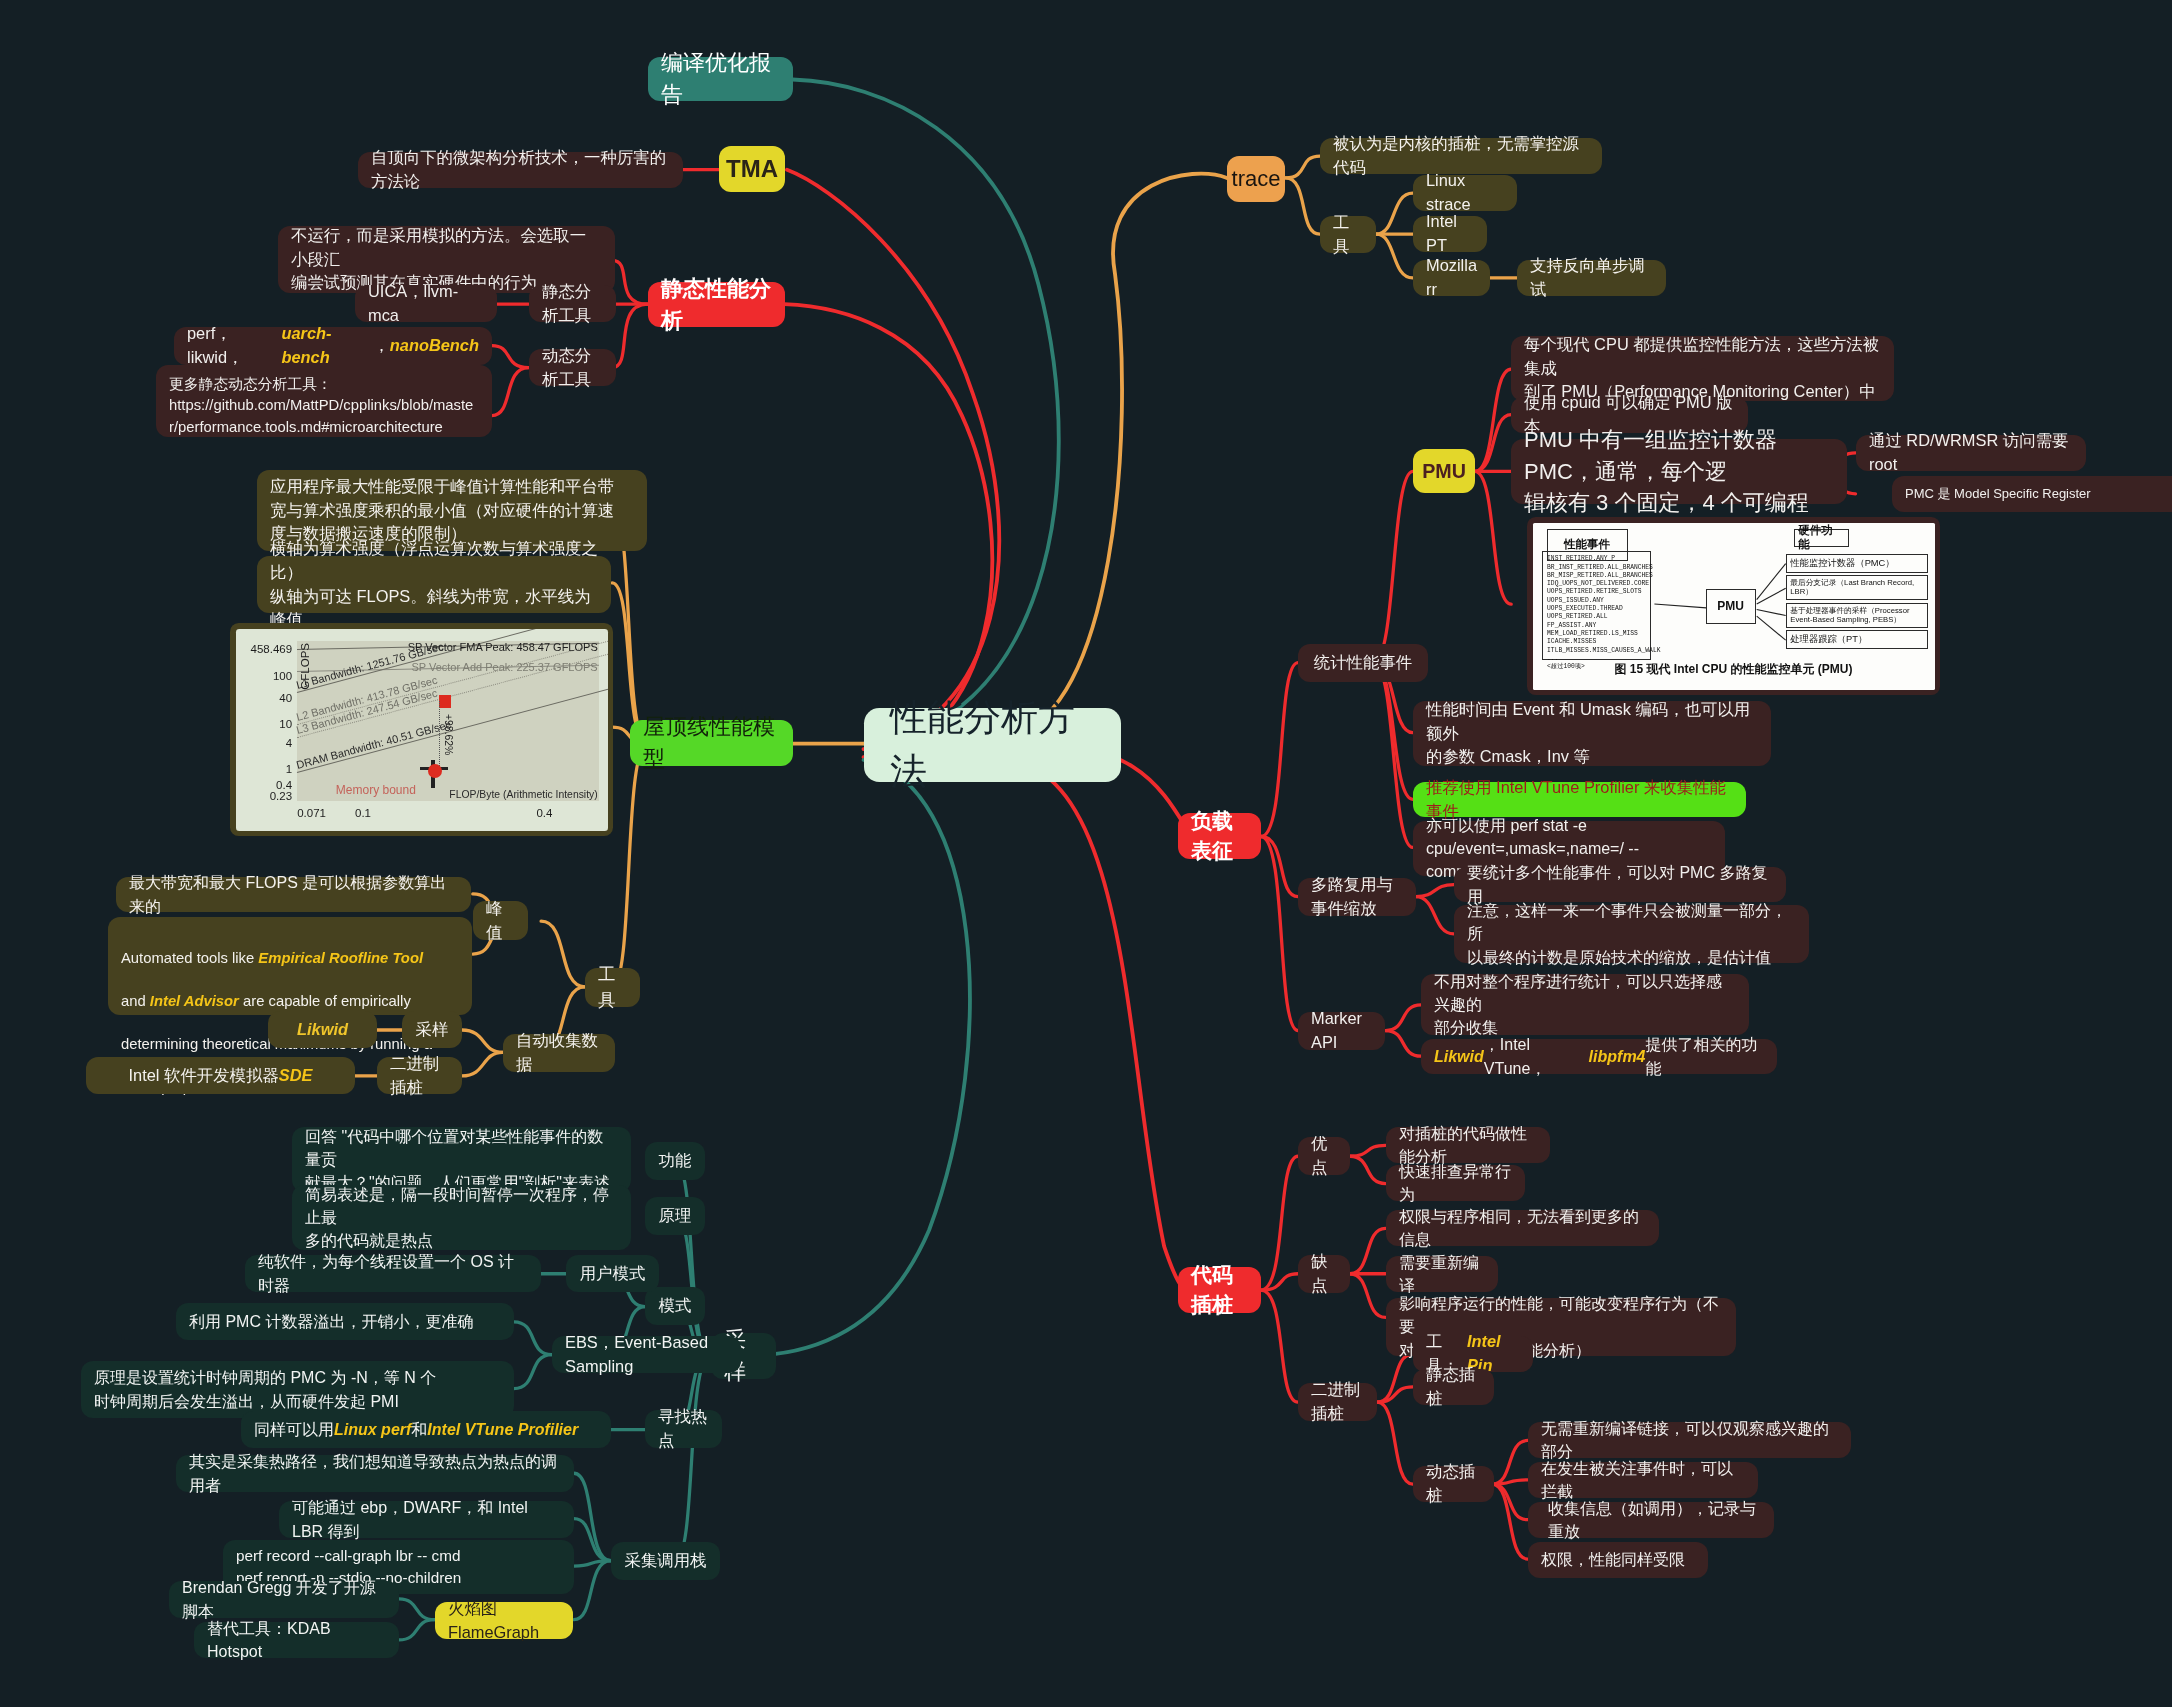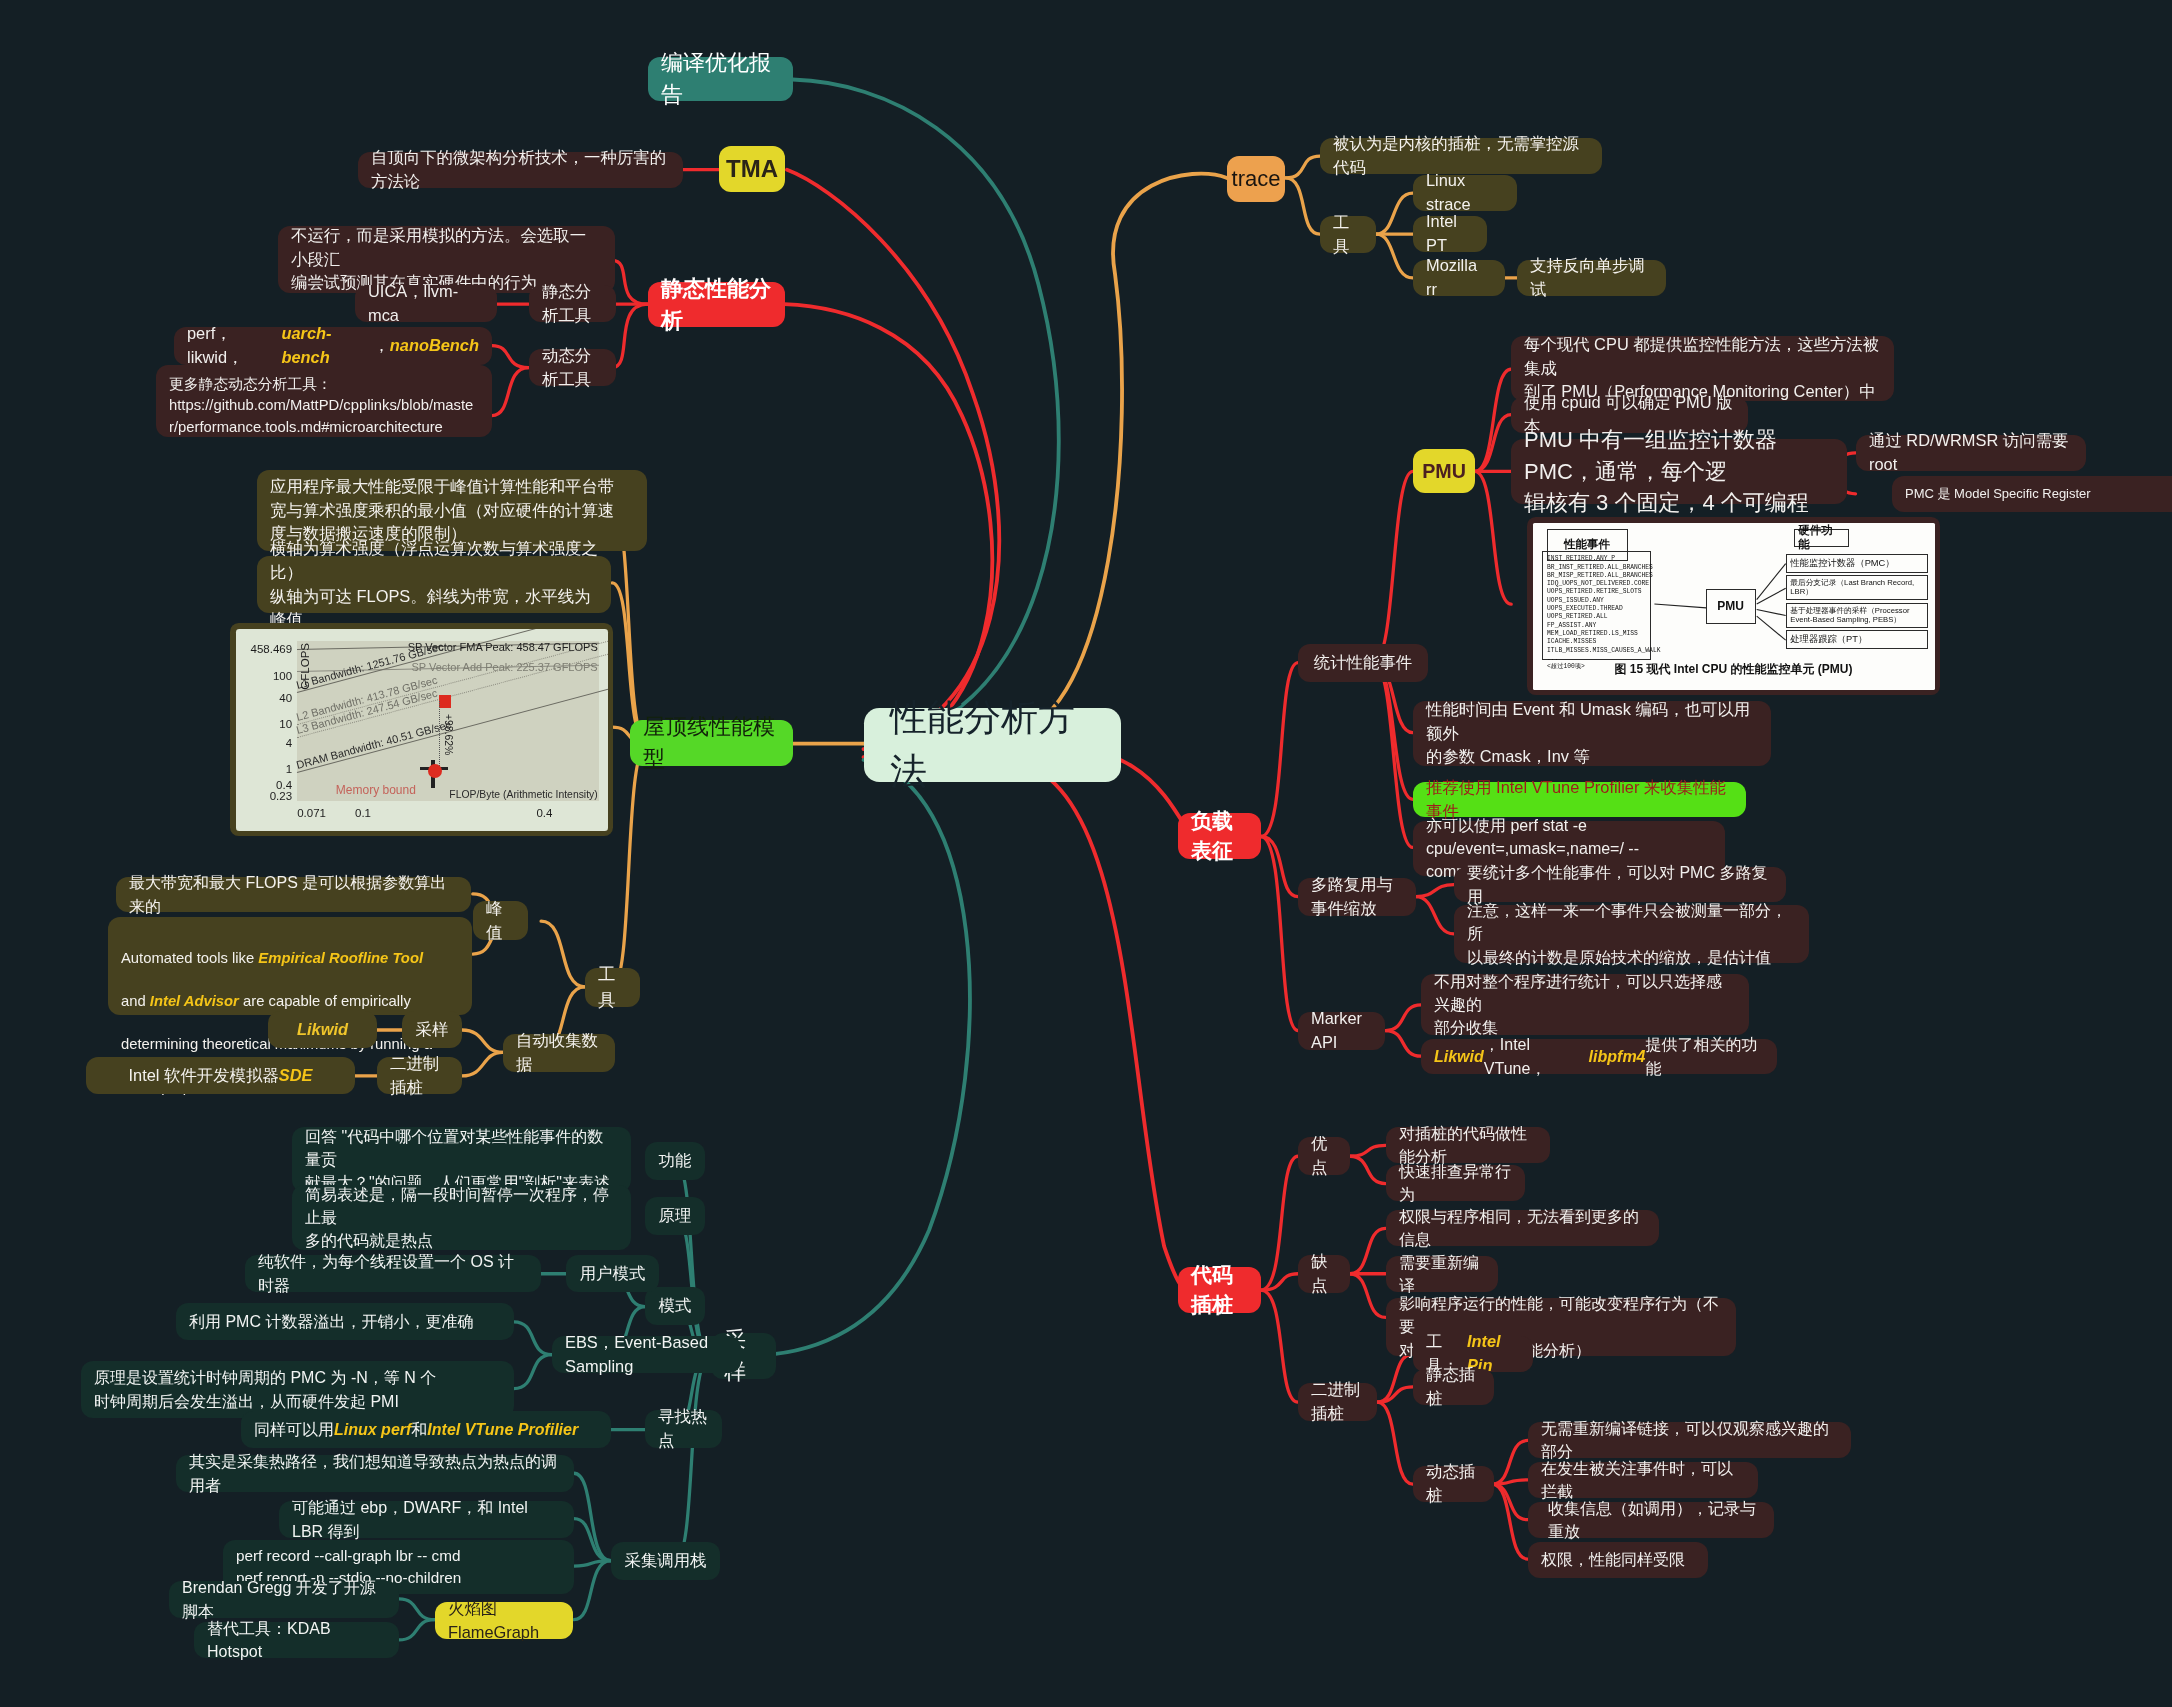--- a/index.html
+++ b/index.html
@@ -327,21 +327,21 @@
  perf report -n --stdio --no-children</div>
 <div class="node n-flame" style="left:435px;top:1602px;width:138px;height:37px;font-size:16.4px;justify-content:center;">火焰图 FlameGraph</div>
 <div class="node n-darkteal" style="left:169px;top:1581px;width:230px;height:37px;font-size:16px;">Brendan Gregg 开发了开源脚本</div>
 <div class="node n-darkteal" style="left:194px;top:1622px;width:205px;height:36px;font-size:16px;">替代工具：KDAB Hotspot</div>
 
 <div class="node n-orange" style="left:1227px;top:156px;width:58px;height:46px;background:#eda14e;color:#1a1510;font-size:22px;justify-content:center;">trace</div>
 <div class="node n-olive" style="left:1320px;top:138px;width:282px;height:36px;font-size:16.4px;">被认为是内核的插桩，无需掌控源代码</div>
 <div class="node n-olive" style="left:1320px;top:216px;width:56px;height:37px;font-size:16.4px;justify-content:center;">工具</div>
 <div class="node n-olive" style="left:1413px;top:175px;width:104px;height:36px;font-size:16.4px;">Linux strace</div>
 <div class="node n-olive" style="left:1413px;top:216px;width:74px;height:36px;font-size:16.4px;">Intel PT</div>
-<div class="node n-olive" style="left:1413px;top:260px;width:92px;height:36px;font-size:16.4px;">Mozilla rr</div>
+<div class="node n-olive" style="left:1413px;top:260px;width:77px;height:36px;font-size:16.4px;">Mozilla rr</div>
 <div class="node n-olive" style="left:1517px;top:260px;width:149px;height:36px;font-size:16.4px;">支持反向单步调试</div>
 
 <div class="node n-red" style="left:1178px;top:813px;width:83px;height:46px;font-size:21px;justify-content:center;">负载表征</div>
 
 <div class="node n-maroon" style="left:1298px;top:644px;width:130px;height:38px;font-size:16.4px;justify-content:center;">统计性能事件</div>
 
 <div class="node n-yellow" style="left:1413px;top:449px;width:62px;height:44px;font-size:19.7px;justify-content:center;color:#4b2020;">PMU</div>
 
 <div class="node n-maroon" style="left:1511px;top:336px;width:383px;height:65px;font-size:16.4px;">每个现代 CPU 都提供监控性能方法，这些方法被集成
 到了 PMU（Performance Monitoring Center）中</div>

